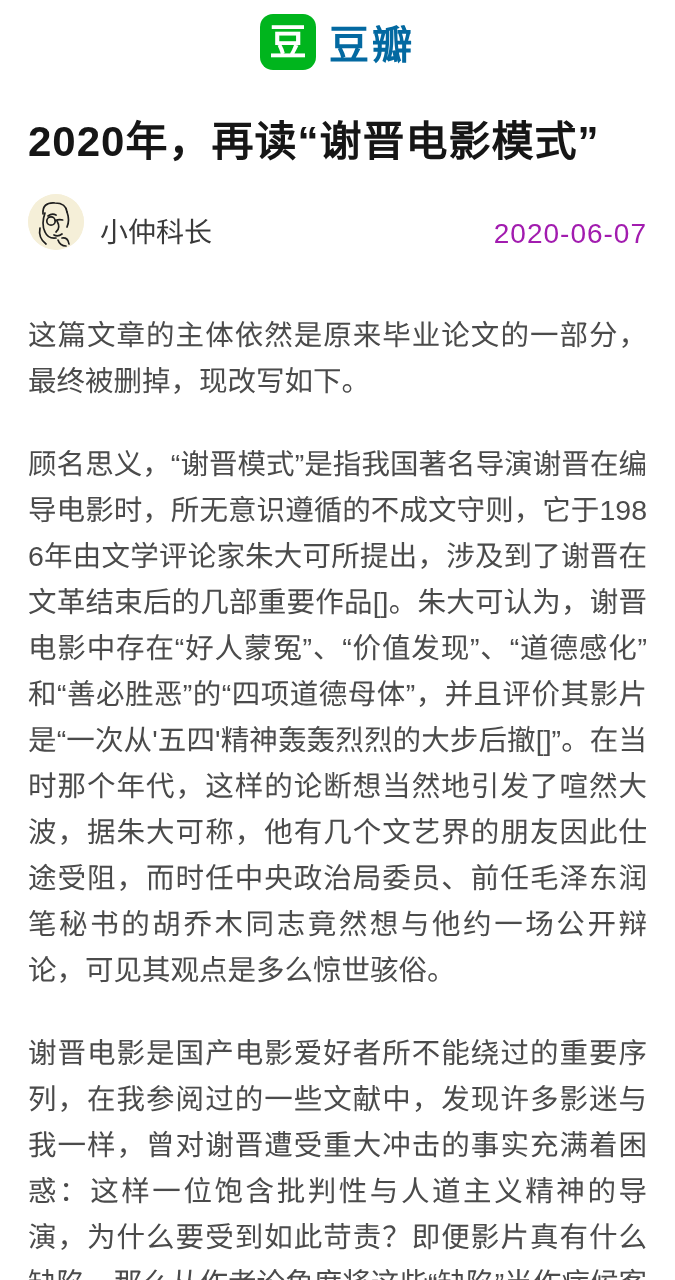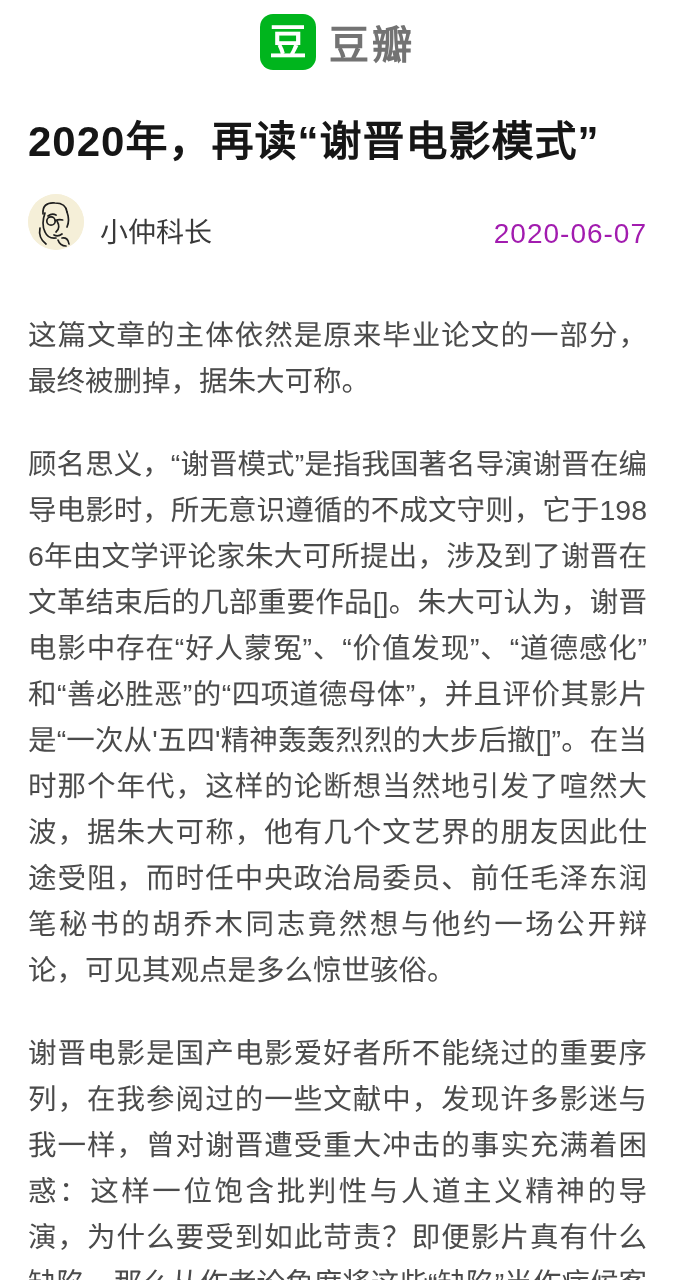--- a/index.html
+++ b/index.html
@@ -12,21 +12,21 @@
   .header {
     display: flex; justify-content: center; align-items: center;
     padding-top: 13px; gap: 13px;
   }
   .logo-box {
     width: 56px; height: 56px; border-radius: 13px;
     display: flex; align-items: center; justify-content: center;
     color: #fff; font-size: 37px; font-weight: 700; line-height: 1;
   }
   .brand {
-    font-size: 40px; color: #737373; font-weight: 700; letter-spacing: 3px;
+    font-size: 40px; color: #0369a1; font-weight: 700; letter-spacing: 3px;
   }
   .content { padding: 0 28px; }
   .title {
     margin-top: 44px;
     font-size: 42px; line-height: 1.3; letter-spacing: 1px;
     color: #161616; font-weight: 800;
   }
   .author-row { margin-top: 24px; display: flex; align-items: flex-end; }
   .avatar {
     width: 56px; height: 56px; border-radius: 50%;
@@ -71,18 +71,18 @@
           <path d="M30 46 q2 6 8 6"></path>
           <path d="M12 34 q-2 10 6 16"></path>
         </g>
       </svg>
     </div>
     <span class="author-name">小仲科长</span>
     <span class="date">2020-06-07</span>
   </div>
 
   <article class="article">
-    <p>这篇文章的主体依然是原来毕业论文的一部分，最终被删掉，据朱大可称。</p>
+    <p>这篇文章的主体依然是原来毕业论文的一部分，最终被删掉，现改写如下。</p>
     <p>顾名思义，“谢晋模式”是指我国著名导演谢晋在编导电影时，所无意识遵循的不成文守则，它于1986年由文学评论家朱大可所提出，涉及到了谢晋在文革结束后的几部重要作品[]。朱大可认为，谢晋电影中存在“好人蒙冤”、“价值发现”、“道德感化”和“善必胜恶”的“四项道德母体”，并且评价其影片是“一次从'五四'精神轰轰烈烈的大步后撤[]”。在当时那个年代，这样的论断想当然地引发了喧然大波，据朱大可称，他有几个文艺界的朋友因此仕途受阻，而时任中央政治局委员、前任毛泽东润笔秘书的胡乔木同志竟然想与他约一场公开辩论，可见其观点是多么惊世骇俗。</p>
     <p>谢晋电影是国产电影爱好者所不能绕过的重要序列，在我参阅过的一些文献中，发现许多影迷与我一样，曾对谢晋遭受重大冲击的事实充满着困惑：这样一位饱含批判性与人道主义精神的导演，为什么要受到如此苛责？即便影片真有什么缺陷，那么从作者论角度将这些“缺陷”当作症候客观指出即可，有必要表达出严重的价值判断倾向吗？但是，随着一点点深入当时的历史语境，我逐渐开始理解</p>
   </article>
 
 </main>
 
 </body></html>

